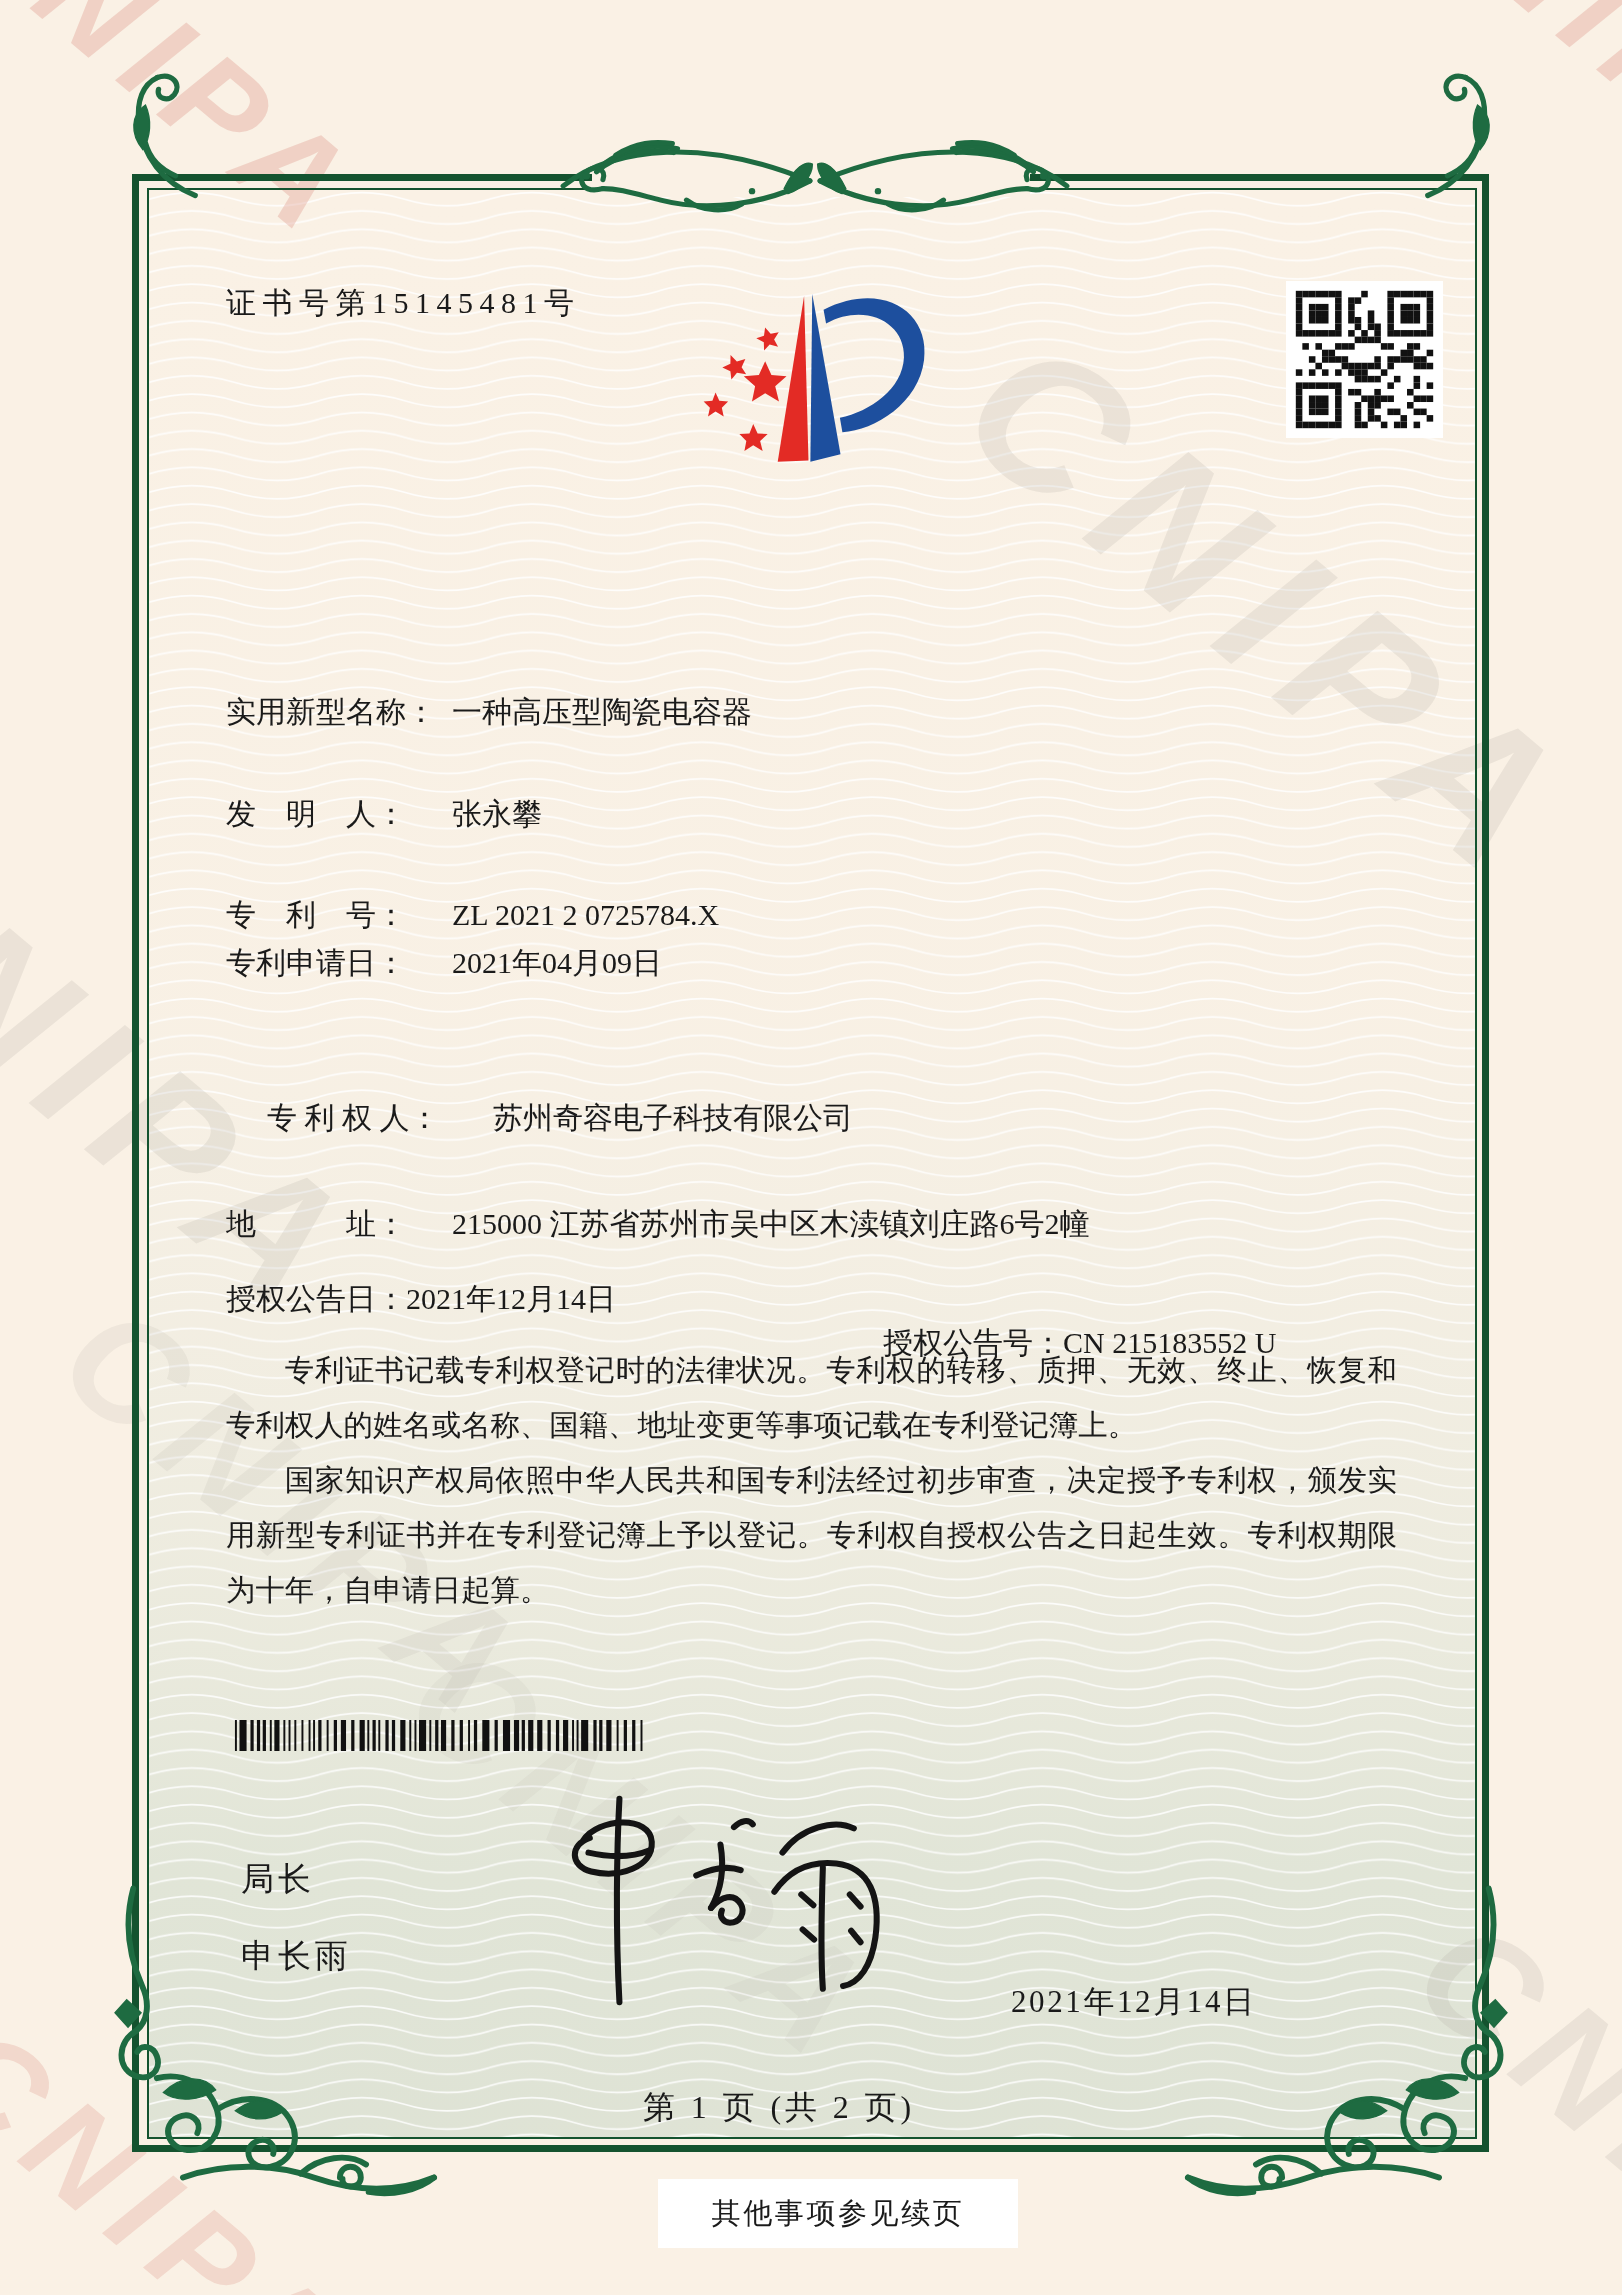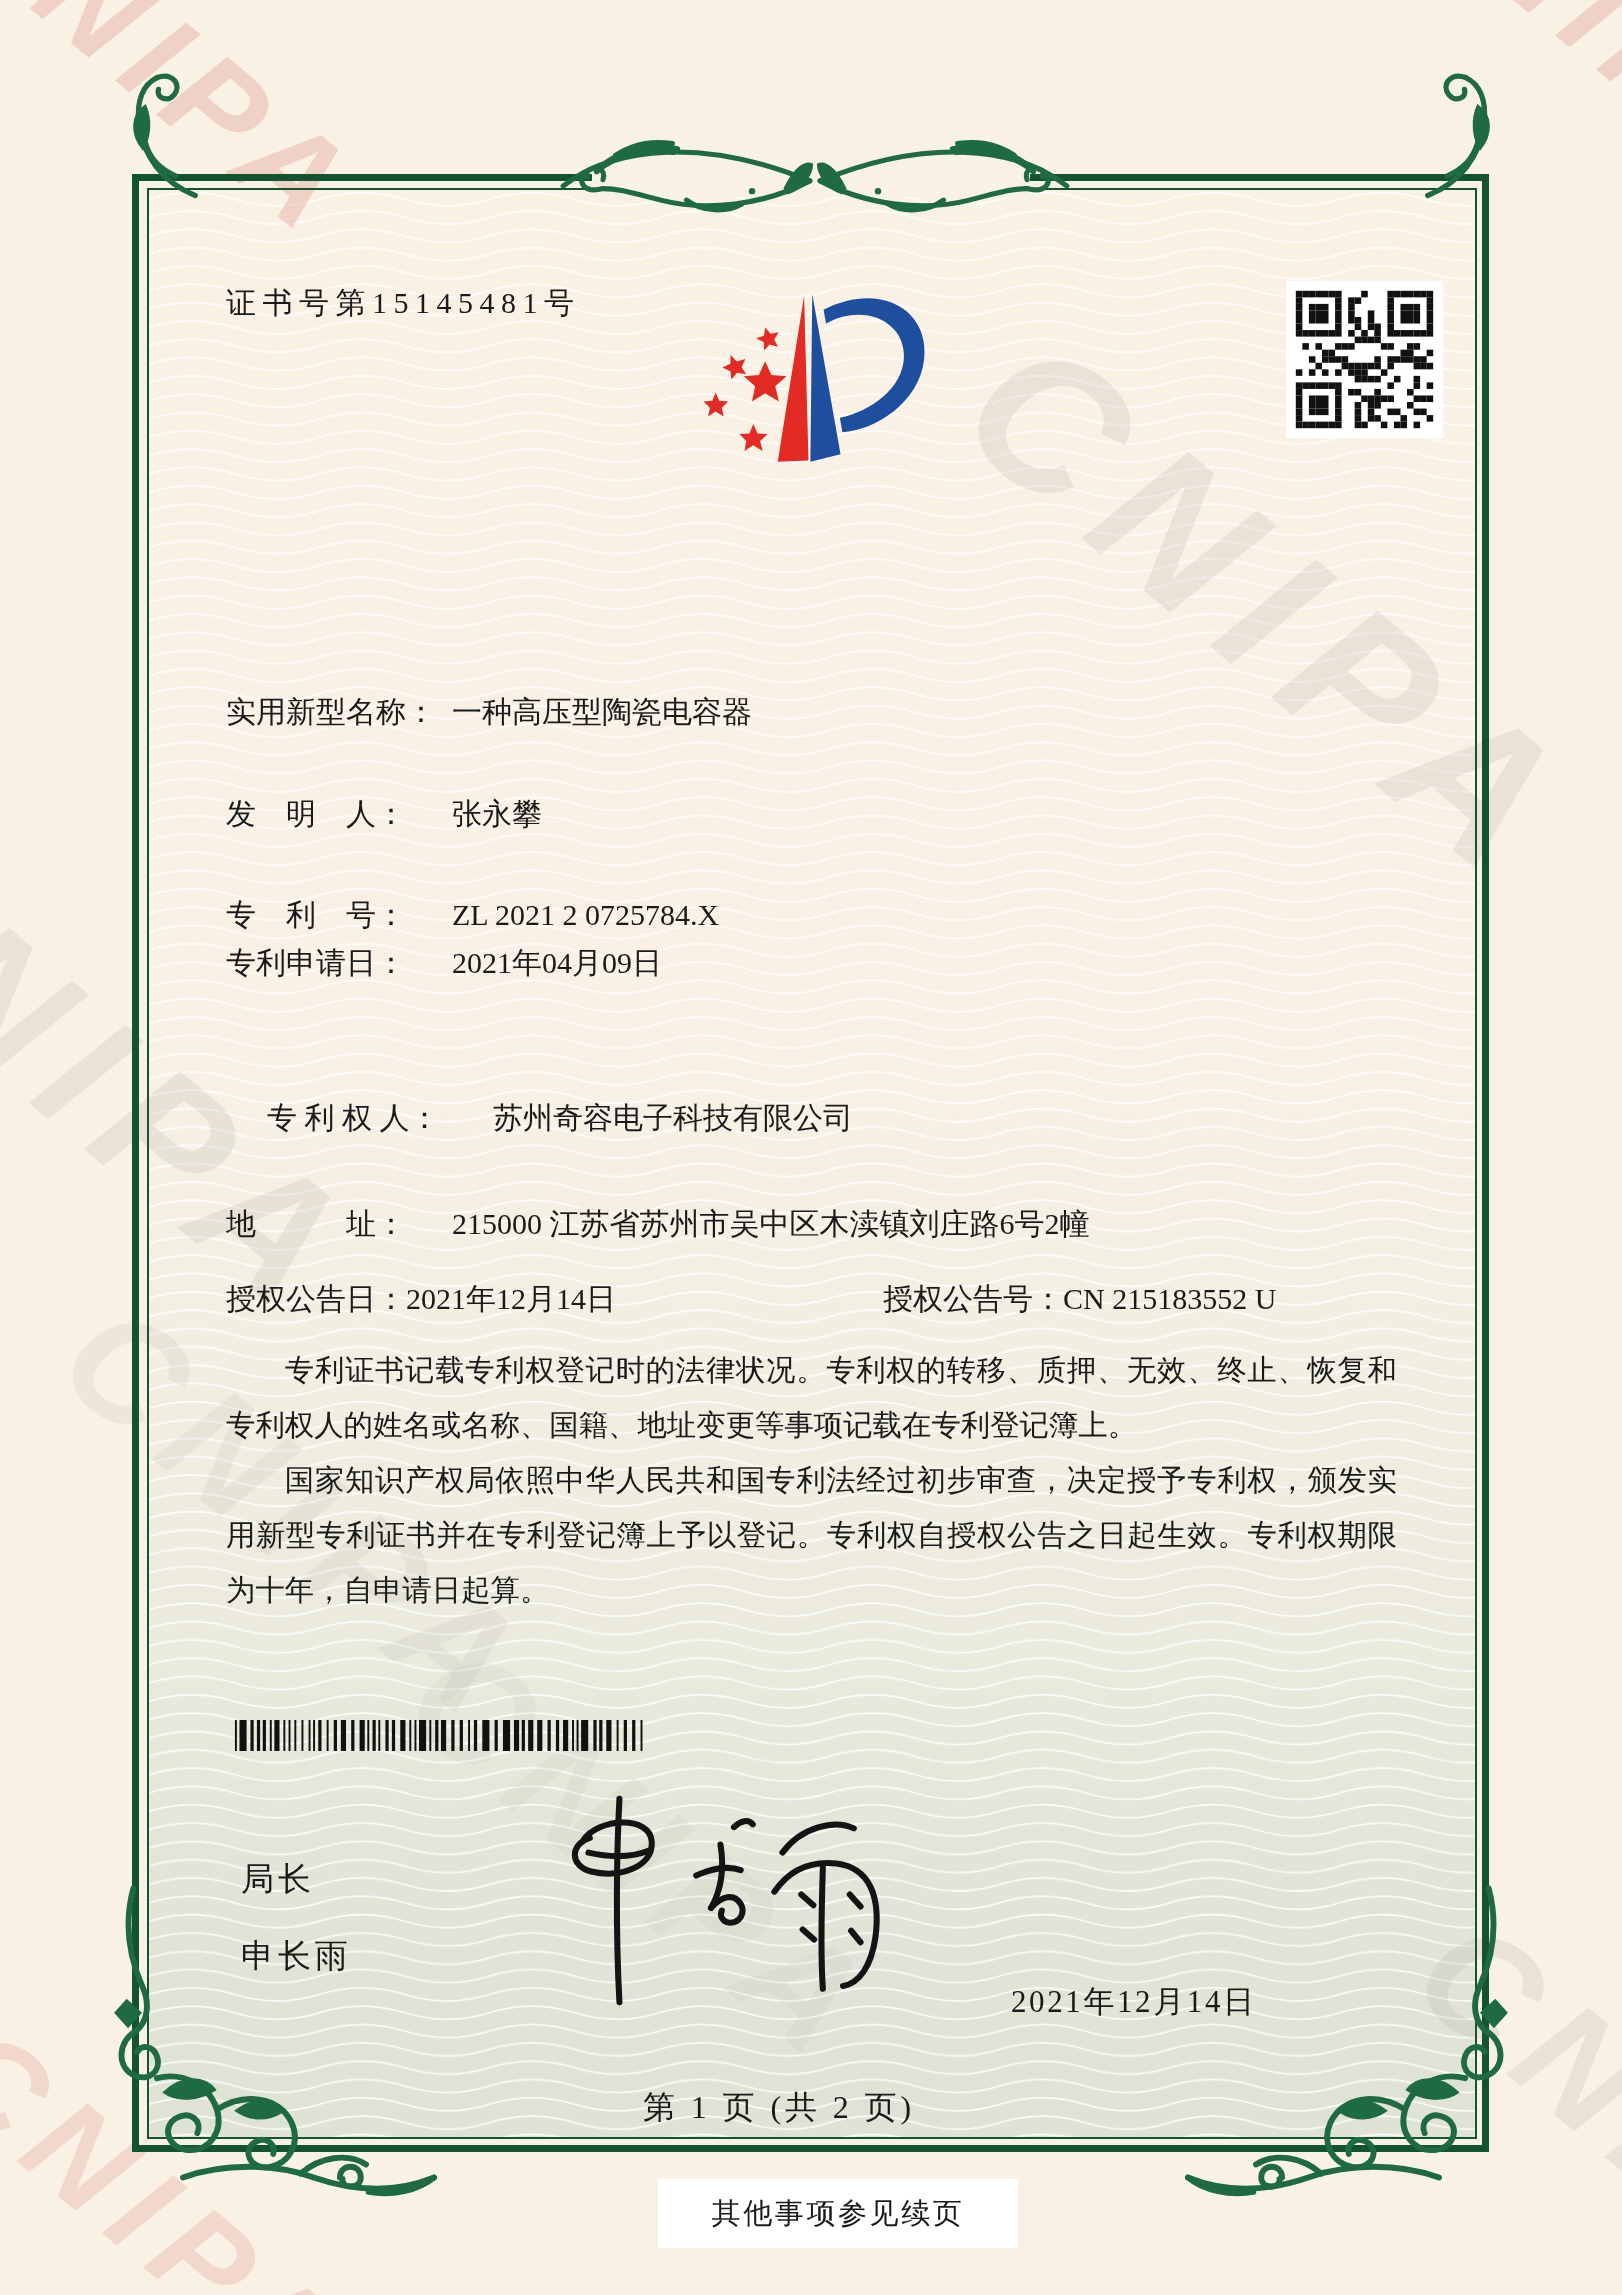--- a/index.html
+++ b/index.html
@@ -32,21 +32,21 @@
   .cert-no{
     position:absolute;left:226px;top:283px;z-index:3;
     font-size:30px;letter-spacing:6.5px;
   }
   .title{
     position:absolute;left:0;top:492px;width:1623px;text-align:center;z-index:3;
     font-size:80px;font-weight:bold;letter-spacing:14.4px;
   }
   .field-row{position:absolute;left:226px;z-index:3;font-size:30px;white-space:nowrap;}
   .field-row .lbl{display:inline-block;min-width:226px;}
-  .pair2{position:absolute;left:883px;z-index:3;font-size:30px;white-space:nowrap;}
+  .pair2{position:absolute;left:883px;z-index:3;font-size:30px;white-space:nowrap;margin-top:44px;}
   .paras{
     position:absolute;left:226px;top:1343px;width:1171px;z-index:3;
     font-size:29.4px;line-height:55px;text-align:justify;
   }
   .paras p{margin:0;text-indent:2em;}
   .signer{position:absolute;left:241px;z-index:3;font-size:33px;
     font-family:Liberation Serif, serif;letter-spacing:3.9px;}
   .issue-date{position:absolute;left:1011px;top:1981px;z-index:3;font-size:31px;letter-spacing:2.6px;}
   .page-footer{position:absolute;left:550px;top:2086px;width:458px;text-align:center;z-index:3;font-size:32px;letter-spacing:3.9px;}
   .note-band{

